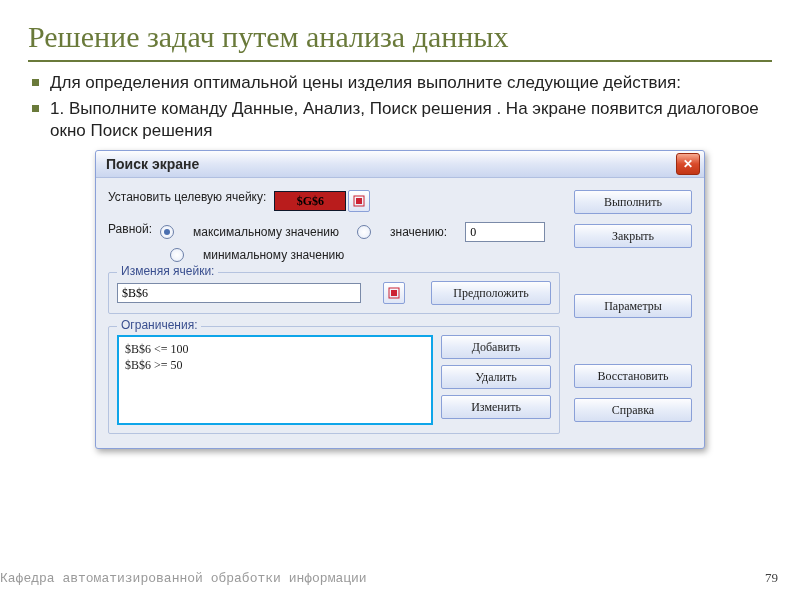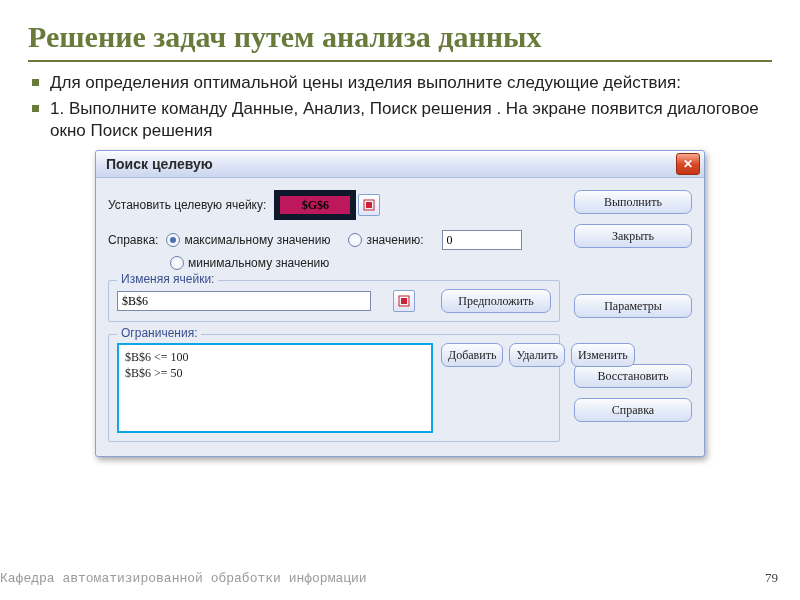--- a/index.html
+++ b/index.html
@@ -1,68 +1,68 @@
 <!DOCTYPE html>
 <html><head>
 <meta charset="utf-8">
 <style>
   html,body{margin:0;padding:0;width:800px;height:600px;font-family:"Times New Roman",serif;background:#fff;overflow:hidden}
   .slide{position:relative;width:800px;height:600px;box-sizing:border-box;padding:20px 28px 0 28px}
-  .title{color:#6a7a3a;font-size:30px;font-weight:bold;margin:0 0 6px 0}
+  .title{color:#6a7a3a;font-size:30px;font-weight:normal;margin:0 0 6px 0}
   .rule{border:none;border-top:2px solid #6a7a3a;margin:0 0 10px 0}
   .bullets{font-family:Arial,sans-serif;font-size:17px;color:#222;list-style:none;padding:0;margin:0 0 8px 0}
   .bullets li{position:relative;padding-left:22px;margin:4px 0;line-height:1.3}
   .bullets li::before{content:"";position:absolute;left:4px;top:7px;width:7px;height:7px;background:#6a7a3a}
   
   .dlg-wrap{margin:2px auto 0 auto;width:610px}
   .dlg{font-family:Tahoma,Arial,sans-serif;font-size:12px;color:#222;border:1px solid #8aa0d8;background:#e8ecf4;border-radius:3px;box-shadow:2px 3px 6px rgba(0,0,0,.35)}
   .titlebar{display:flex;align-items:center;justify-content:space-between;height:26px;padding:0 4px 0 10px;background:linear-gradient(#fdfdfe,#dfe6f6 50%,#cad6ef);border-bottom:1px solid #b0bfe0;border-radius:3px 3px 0 0}
   .titlebar .t{font-weight:bold;font-size:14px;color:#2a2a2a}
   .closebtn{width:22px;height:20px;border-radius:3px;background:linear-gradient(#f7a98f,#d94a2a 50%,#c23616);border:1px solid #9c2a10;display:flex;align-items:center;justify-content:center;color:#fff;font-weight:bold;font-size:12px;cursor:pointer}
   .body{display:flex;gap:14px;padding:12px 12px 14px 12px}
   .col-l{flex:1}
   .col-r{width:118px;display:flex;flex-direction:column;gap:10px}
-  .row{display:flex;align-items:center;gap:8px;margin-bottom:10px}
+  .row{display:flex;gap:8px;margin-bottom:10px}
   .lbl{white-space:nowrap}
   .ref{display:inline-flex;align-items:center}
-  .ref input{width:62px;height:18px;border:6px solid #0f172a;background:#be185d;font:12px Tahoma;padding:0 4px;text-align:center;font-weight:bold}
+  .ref input{width:62px;height:18px;border:1px solid #0f172a;background:#b91c1c;font:12px Tahoma;padding:0 4px;text-align:center;font-weight:bold}
   .refbtn{width:20px;height:20px;margin-left:2px;border:1px solid #8aa0d8;background:linear-gradient(#fff,#dfe6f6);border-radius:2px;cursor:pointer;display:flex;align-items:center;justify-content:center}
   .refbtn svg{width:12px;height:12px}
-  .radio{display:inline-flex;align-items:center;gap:4px;margin-right:10px}
+  .radio{display:inline-flex;align-items:center;gap:19px;margin-right:10px}
   .radio .dot{width:12px;height:12px;border:1px solid #6b7fa8;border-radius:50%;background:radial-gradient(#fff,#e6ecf8);display:flex;align-items:center;justify-content:center}
   .radio.sel .dot::after{content:"";width:6px;height:6px;border-radius:50%;background:#4a6fb0}
   .smallin{width:70px;height:18px;border:1px solid #7a8aa8;background:#fff;font:12px Tahoma;padding:0 4px}
   .group{border:1px solid #b5c3df;border-radius:2px;padding:8px;margin-top:2px;position:relative}
   .group .gtitle{position:absolute;top:-9px;left:8px;background:#e8ecf4;padding:0 4px;color:#3a4f8f;font-size:12px}
   .widefield{display:flex;align-items:center;gap:20px}
   .widefield input{flex:1;height:18px;border:1px solid #7a8aa8;background:#fff;font:12px Tahoma;padding:0 4px}
   .constraints{display:flex;gap:8px;align-items:flex-start}
   .clist{flex:1;height:78px;border:2px solid #0ea5e9;background:#fff;padding:4px 6px;font:12px Tahoma;overflow:auto}
   .clist div{line-height:1.35}
-  .cbtns{width:110px;display:flex;flex-direction:row;gap:6px}
-  .btn{height:24px;border:1px solid #8aa0d8;border-radius:7px;background:linear-gradient(#fdfdfe,#e7edf9 50%,#d7e0f3);font:12px Tahoma;color:#222;cursor:pointer;padding:0 6px;text-align:center;display:flex;align-items:center;justify-content:center}
+  .cbtns{width:110px;display:flex;flex-direction:column;gap:6px}
+  .btn{height:24px;border:1px solid #8aa0d8;border-radius:2px;background:linear-gradient(#fdfdfe,#e7edf9 50%,#d7e0f3);font:12px Tahoma;color:#222;cursor:pointer;padding:0 12px;text-align:center;display:flex;align-items:center;justify-content:center}
   .footer{position:absolute;bottom:14px;left:0;width:800px;text-align:left;font-family:Liberation Mono, monospace;font-size:13px;color:#9a9a9a}
   .pagenum{position:absolute;bottom:14px;right:22px;font-family:"Times New Roman",serif;font-size:13px;color:#404040}
   .indent2{margin-left:0}
 </style>
 </head>
 <body>
 
 <div class="slide">
   <h1 class="title">Решение задач путем анализа данных</h1>
   <hr class="rule">
   <ul class="bullets">
     <li>Для определения оптимальной цены изделия выполните следующие действия:</li>
     <li>1. Выполните команду Данные, Анализ, Поиск решения . На экране появится диалоговое окно Поиск решения</li>
   </ul>
 
   <div class="dlg-wrap">
     <div class="dlg">
       <div class="titlebar">
-        <span class="t">Поиск целевую</span>
+        <span class="t">Поиск экране</span>
         <div class="closebtn">
           <span>✕</span>
         </div>
       </div>
       <div class="body">
         <div class="col-l">
 
           <div class="row">
             <span class="lbl">Установить целевую ячейку:</span>
             <span class="ref">
@@ -70,21 +70,21 @@
               <span class="refbtn">
                 <svg viewBox="0 0 12 12">
                     <rect x="1" y="1" width="10" height="10" fill="none" stroke="#c23" stroke-width="1"></rect>
                     <rect x="3" y="3" width="6" height="6" fill="#c23"></rect>
                   </svg>
               </span>
             </span>
           </div>
 
           <div class="row" style="flex-wrap:wrap">
-            <span class="lbl">Справка:</span>
+            <span class="lbl">Равной:</span>
             <span class="radio sel">
               <span class="dot"></span>
               <span>максимальному значению</span>
             </span>
             <span class="radio">
               <span class="dot"></span>
               <span>значению:</span>
             </span>
             <input class="smallin" value="0" style="">
           </div>
@@ -98,21 +98,21 @@
           <div class="group">
             <span class="gtitle">Изменяя ячейки:</span>
             <div class="widefield">
               <input value="$B$6" style="">
               <span class="refbtn">
                 <svg viewBox="0 0 12 12">
                     <rect x="1" y="1" width="10" height="10" fill="none" stroke="#c23" stroke-width="1"></rect>
                     <rect x="3" y="3" width="6" height="6" fill="#c23"></rect>
                   </svg>
               </span>
-              <button class="btn" style="width:110px;margin-left:6px">Предположить</button>
+              <button class="btn" style="width:120px;margin-left:6px">Предположить</button>
             </div>
           </div>
 
           <div class="group" style="margin-top:12px">
             <span class="gtitle">Ограничения:</span>
             <div class="constraints">
               <div class="clist">
                 <div>$B$6 &lt;= 100</div>
                 <div>$B$6 &gt;= 50</div>
               </div>

